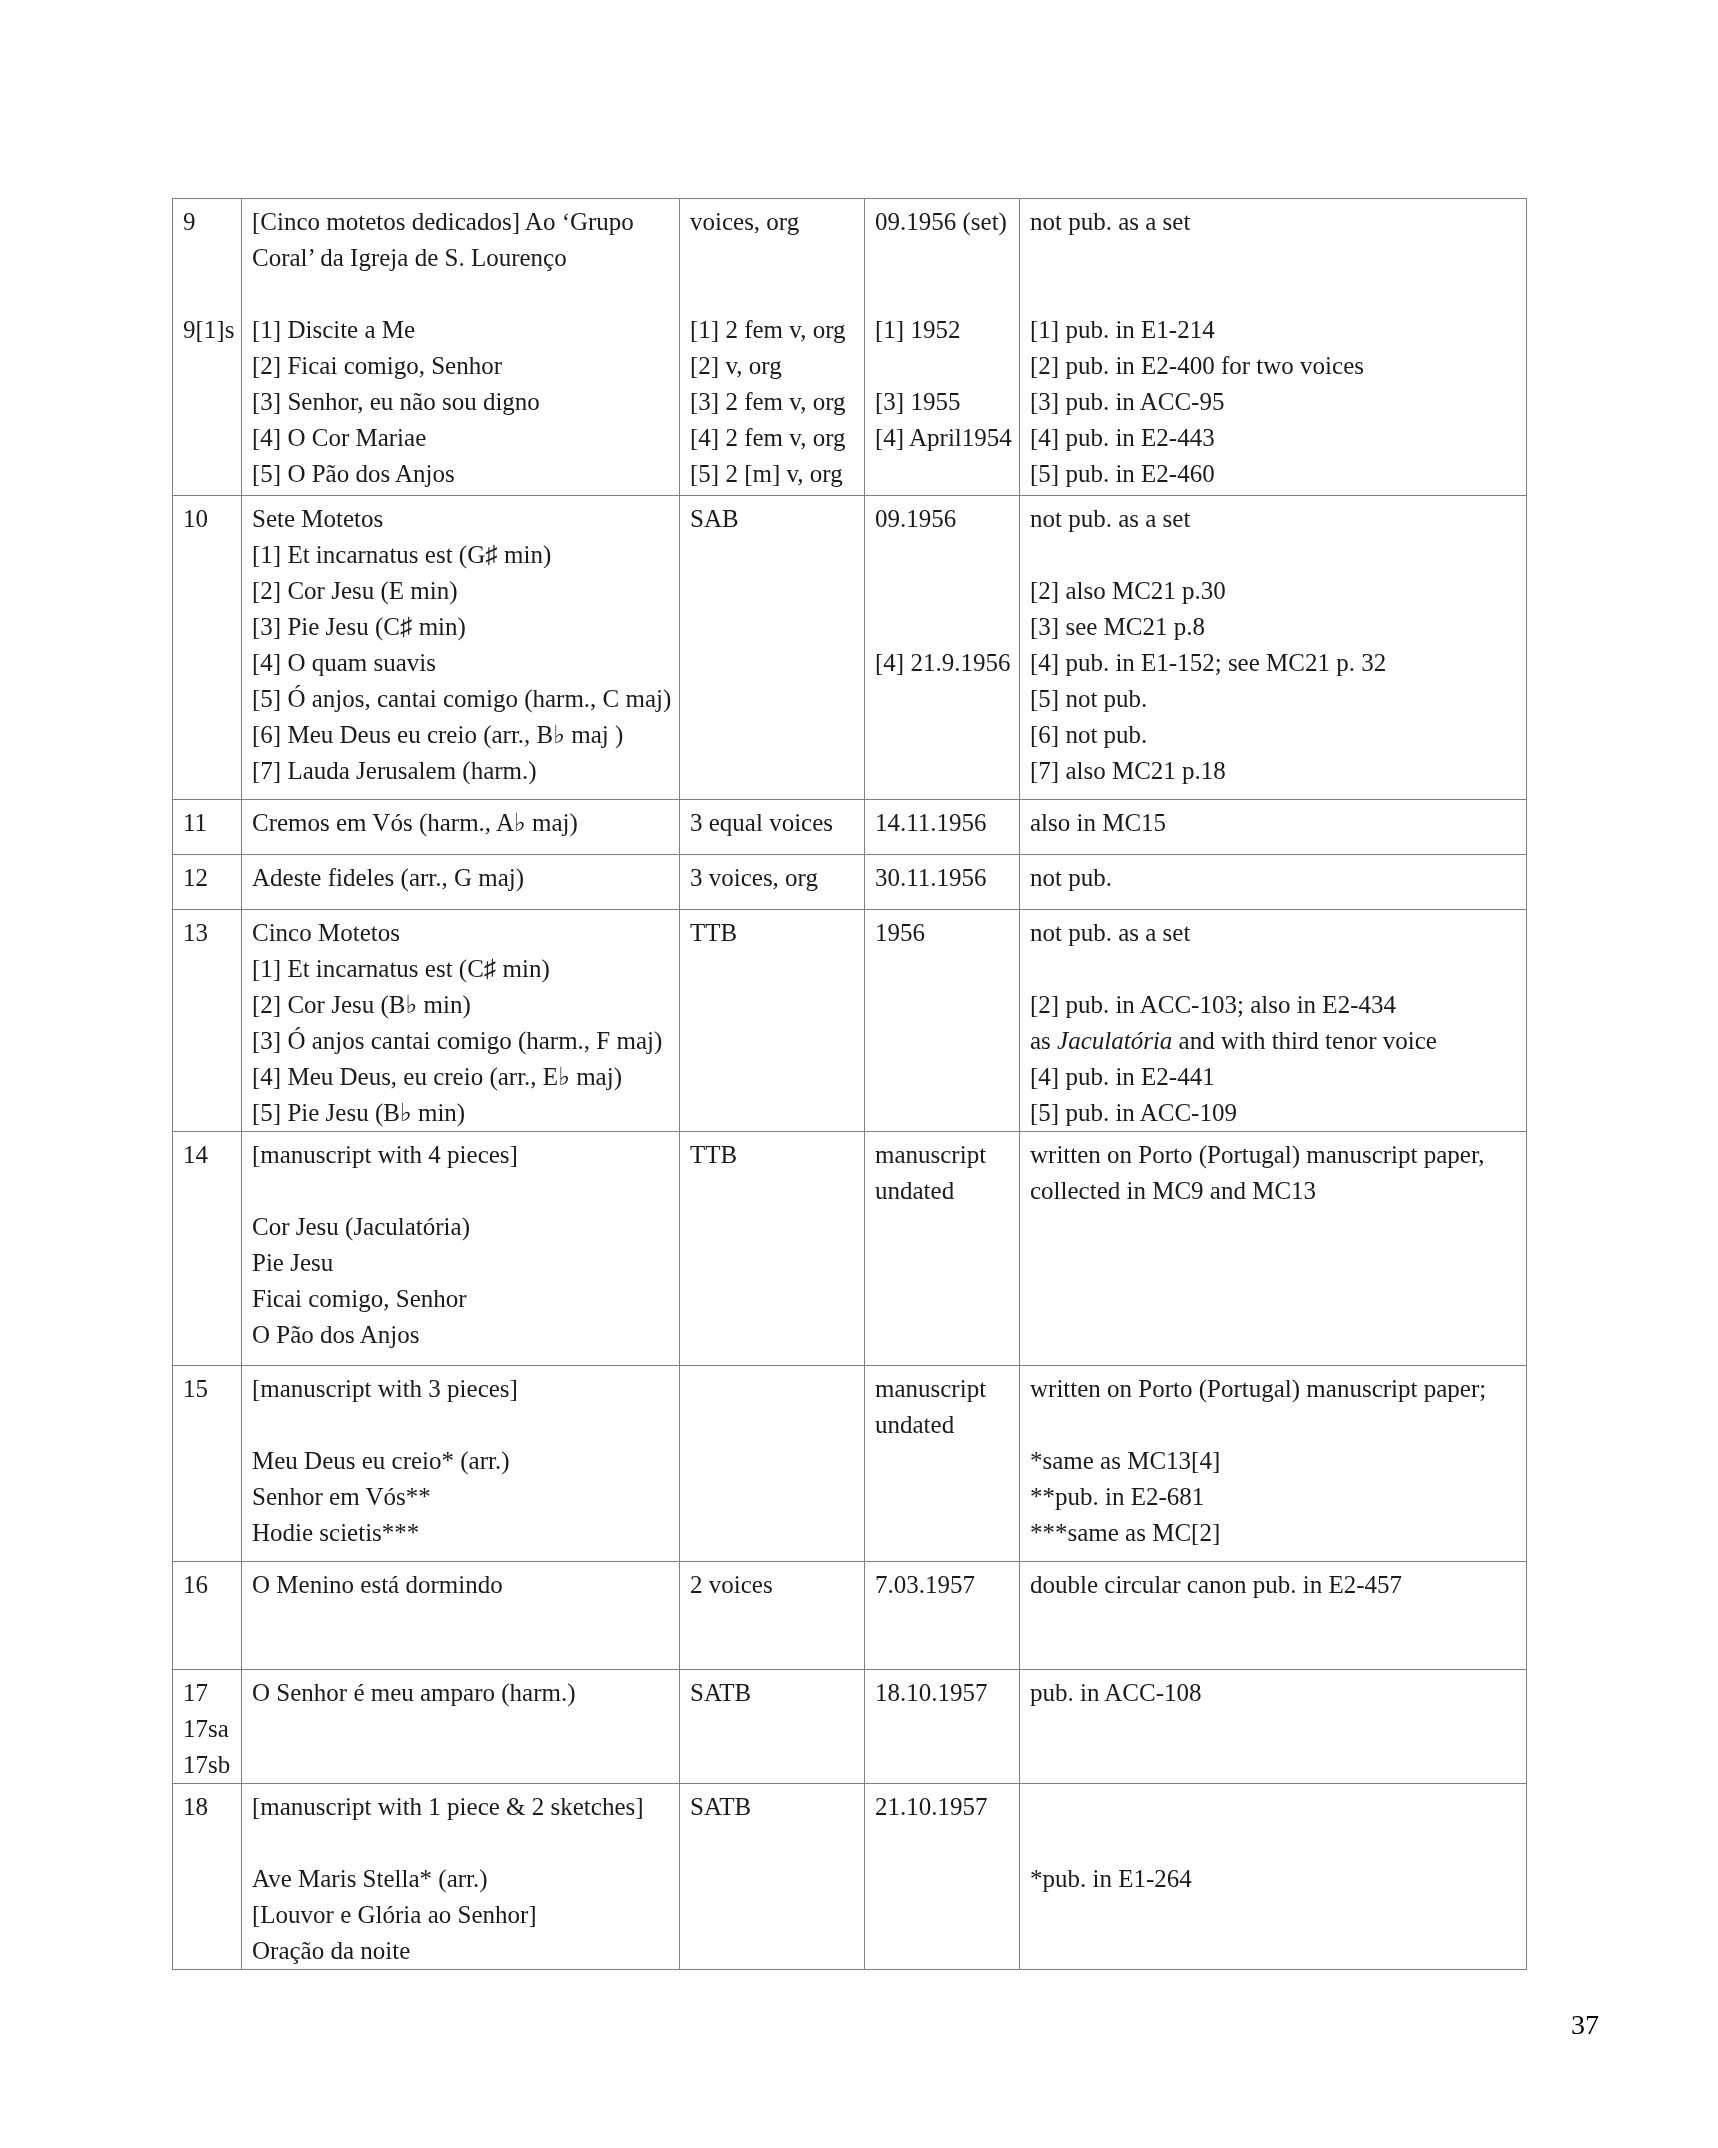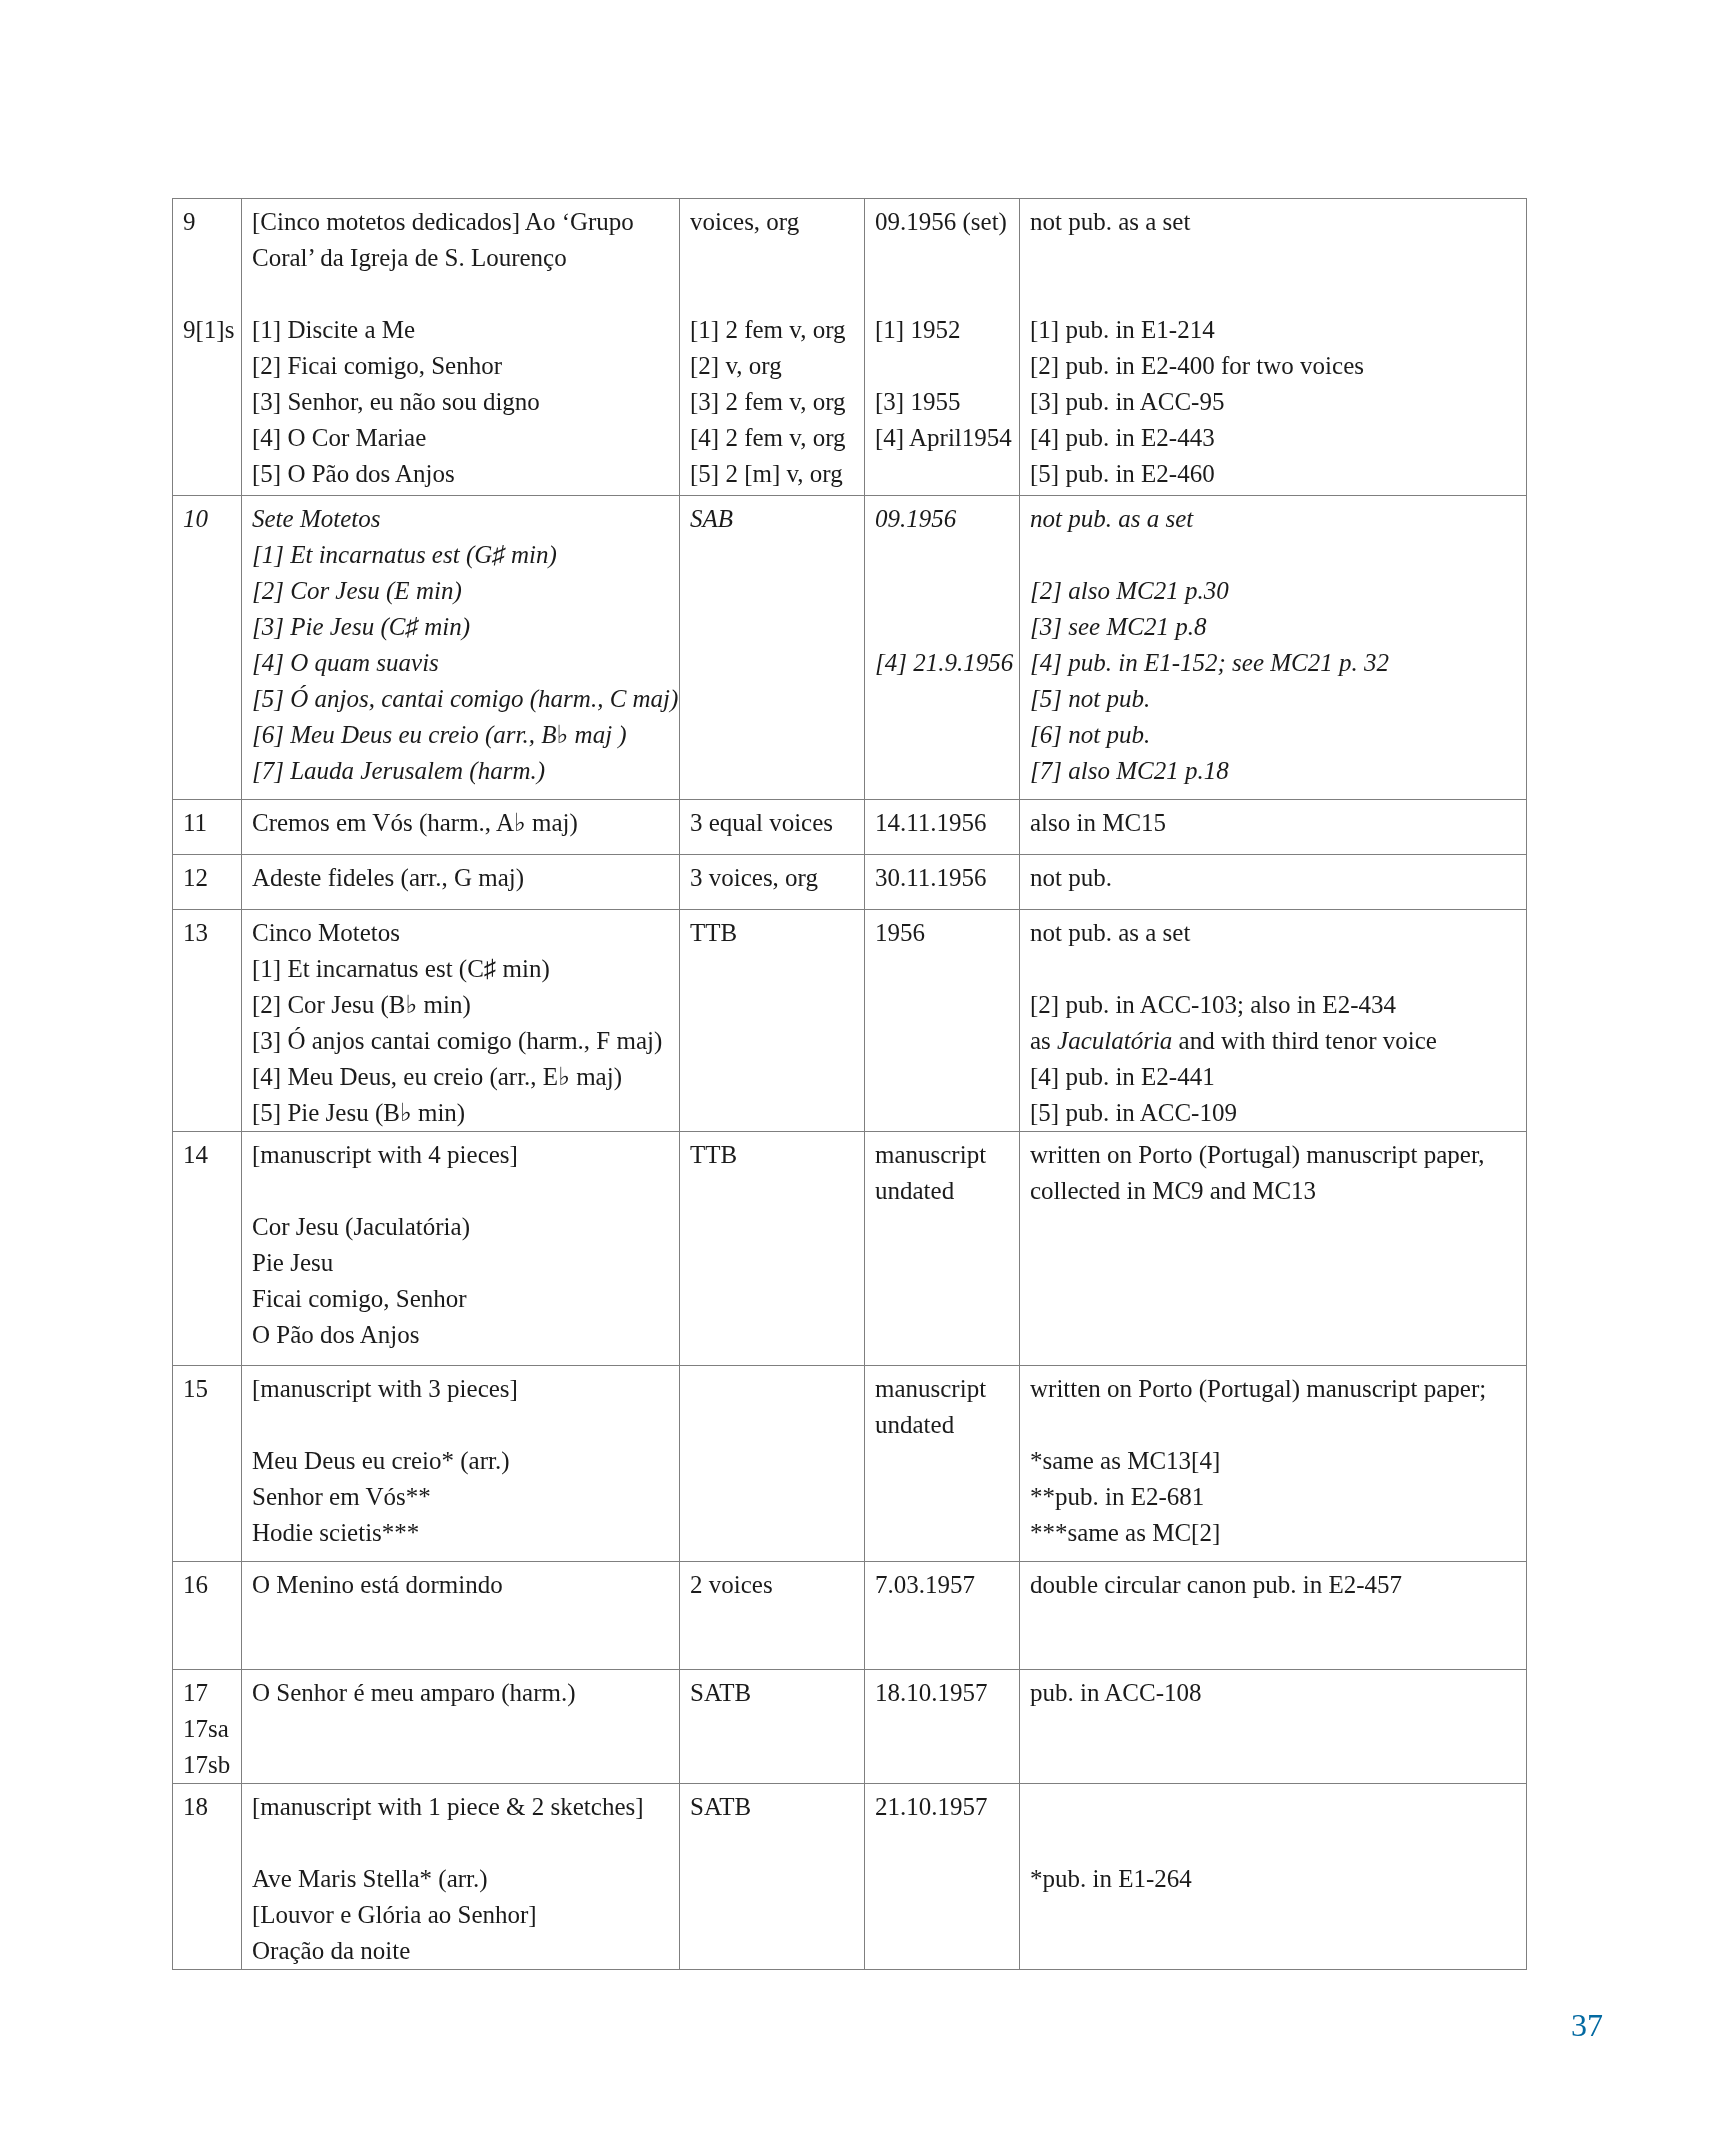--- a/index.html
+++ b/index.html
@@ -37,23 +37,23 @@
   }
   .col-no     { width: 69px;  }
   .col-title  { width: 438px; }
   .col-voices { width: 185px; }
   .col-date   { width: 155px; }
   .col-notes  { width: 507px; }
   .page-number {
     position: absolute;
     left: 1571px;
     top: 2010px;
-    font-size: 32px;
+    font-size: 28px;
     line-height: 30px;
-    color: #0369a1;
+    color: #000000;
   }
 </style>
 </head>
 <body>
 
 <div class="page">
 
   <table class="catalog">
     <colgroup>
       <col class="col-no">
@@ -103,21 +103,21 @@
             <div class="ln">not pub. as a set</div>
             <div class="ln">&nbsp;</div>
             <div class="ln">&nbsp;</div>
             <div class="ln">[1] pub. in E1-214</div>
             <div class="ln">[2] pub. in E2-400 for two voices</div>
             <div class="ln">[3] pub. in ACC-95</div>
             <div class="ln">[4] pub. in E2-443</div>
             <div class="ln">[5] pub. in E2-460</div>
           </td>
         </tr>
-        <tr style="height: 304px; font-style: italic;">
+        <tr style="height: 304px;">
           <td>
             <div class="ln">10</div>
           </td>
           <td>
             <div class="ln">Sete Motetos</div>
             <div class="ln">[1] Et incarnatus est (G♯ min)</div>
             <div class="ln">[2] Cor Jesu (E min)</div>
             <div class="ln">[3] Pie Jesu (C♯ min)</div>
             <div class="ln">[4] O quam suavis</div>
             <div class="ln">[5] Ó anjos, cantai comigo (harm., C maj)</div>

